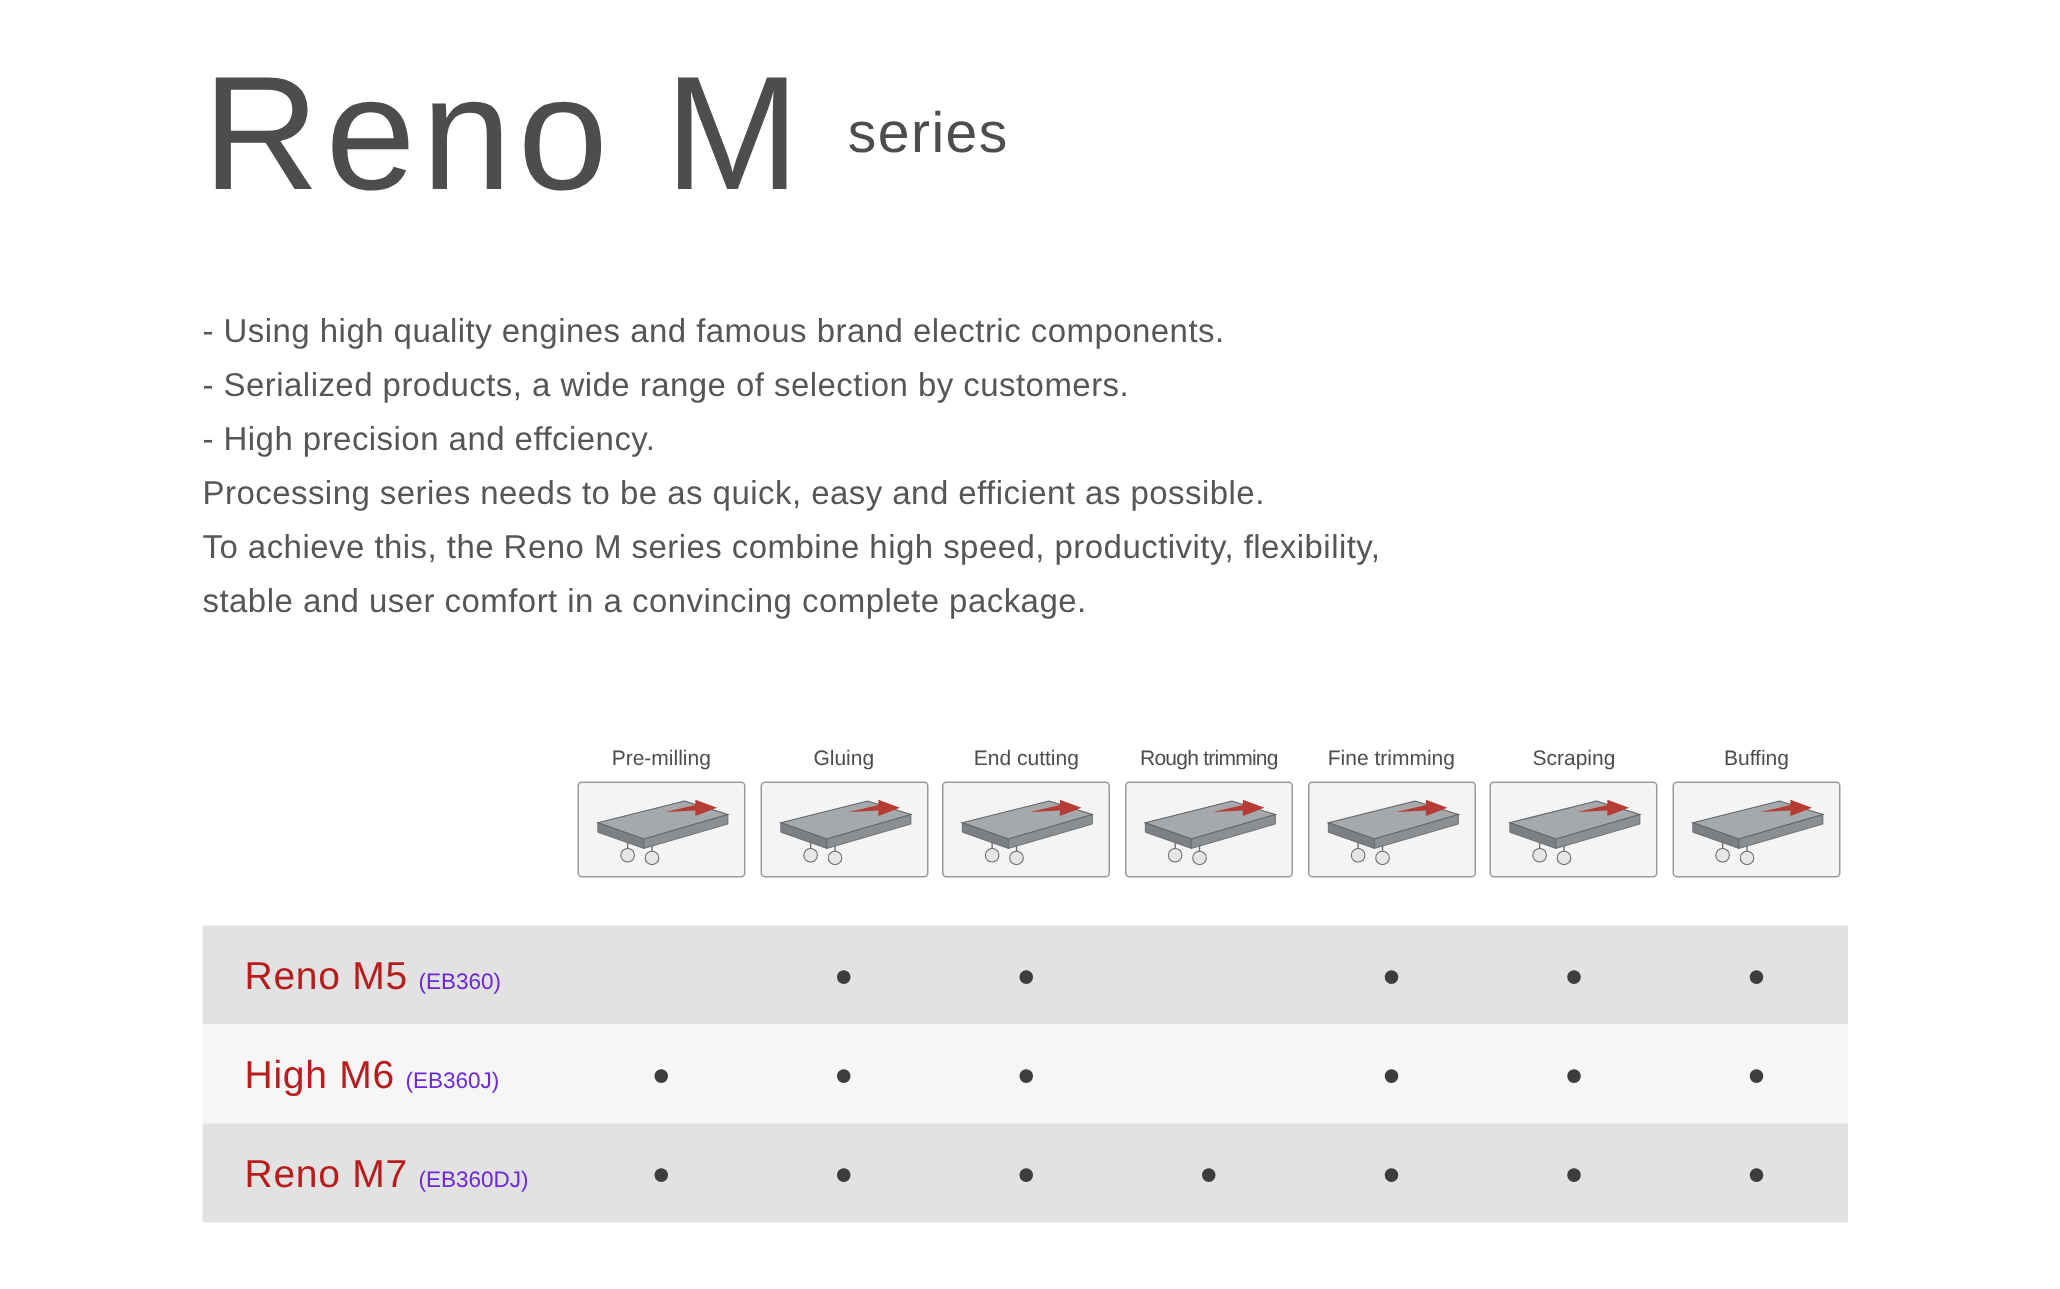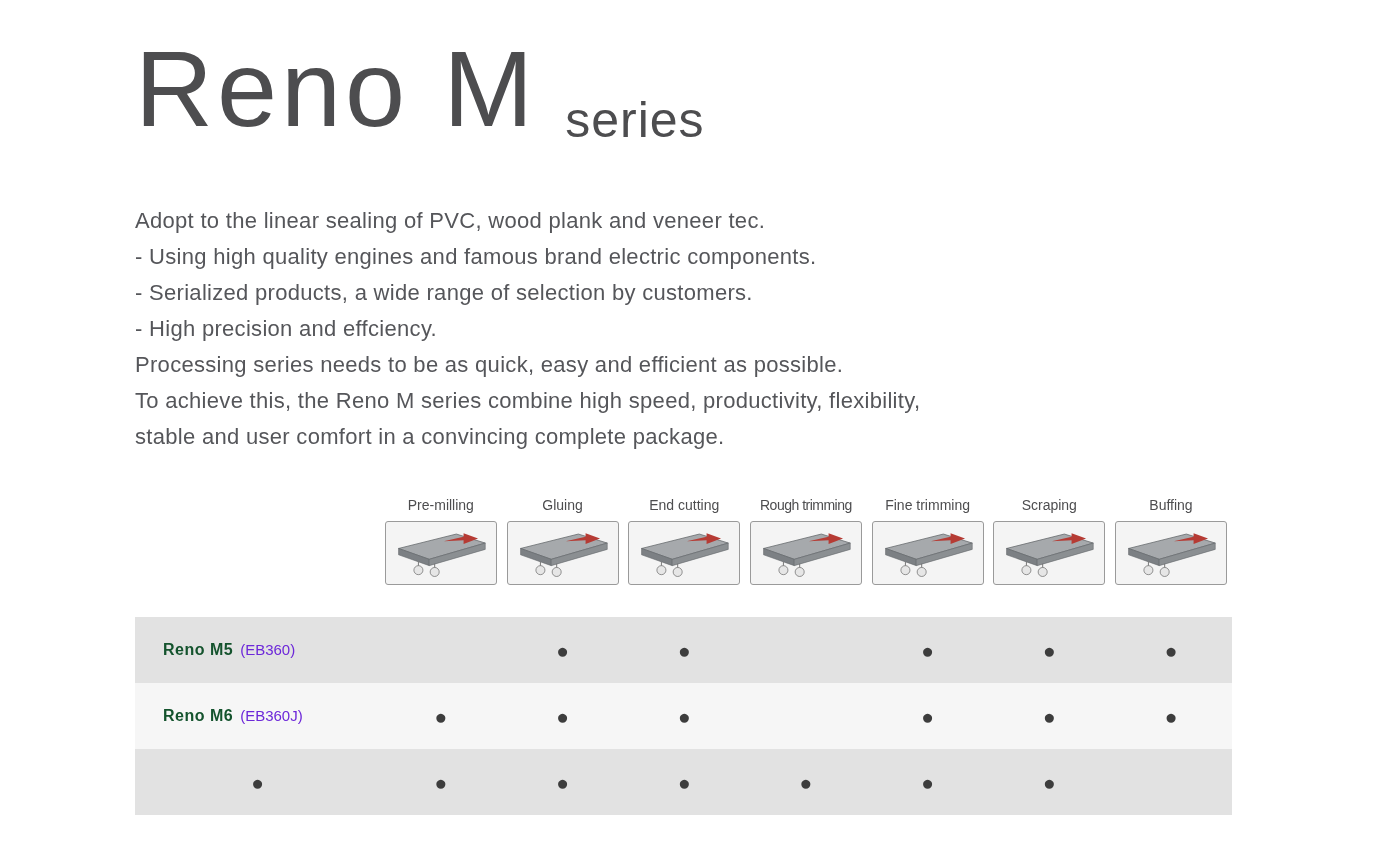--- a/index.html
+++ b/index.html
@@ -8,28 +8,28 @@
     position:relative;
     width:1373px; height:859px;
     background:#ffffff;
     font-family:"Liberation Sans", sans-serif;
     color:#58595b;
     overflow:hidden;
   }
   
   .title-block {
     position:absolute; left:135px; top:30px;
-    display:flex; align-items:flex-end;
+    display:flex; align-items:center;
   }
   .title-main {
     font-size:108px; font-weight:300; color:#4d4d4f;
     letter-spacing:4px; line-height:1.1;
   }
   .title-sub {
-    font-size:50px; font-weight:300; color:#4d4d4f;
+    font-size:38px; font-weight:300; color:#4d4d4f;
     margin-left:28px; letter-spacing:1px;
   }
   
   .description {
     position:absolute; left:135px; top:203px;
     font-size:22px; font-weight:300; line-height:36px; color:#55565a;
     letter-spacing:0.3px;
   }
   
   .bottom-block { position:absolute; left:135px; top:497px; width:1097px; }
@@ -49,21 +49,21 @@
     border:1px solid #9a9a9a; border-radius:3px;
     background:#f4f4f4;
     display:flex; align-items:center; justify-content:center;
   }
   .icon-box svg { width:104px; height:56px; }
   .table { margin-top:32px; }
   .t-row { height:66px; }
   .t-row.dark { background:#e2e2e2; }
   .t-row.light { background:#f6f6f6; }
   .model-cell { padding-left:28px; display:flex; align-items:baseline; }
-  .model-name { font-size:16px; font-weight:700; color:#14532d; letter-spacing:0.5px; }
+  .model-name { font-size:26px; font-weight:400; color:#b91c1c; letter-spacing:0.5px; }
   .model-code { font-size:15px; color:#6d28d9; margin-left:7px; }
   .dot-cell {
     text-align:center; font-size:21px; color:#3d3d3d; line-height:1;
   }
   .hidden-defs { position:absolute; width:0; height:0; overflow:hidden; }
 </style>
 </head>
 <body>
 
 <svg class="hidden-defs" aria-hidden="true">
@@ -87,21 +87,20 @@
 </svg>
 
 <div class="sheet">
 
   <div class="title-block">
     <span class="title-main">Reno M</span>
     <span class="title-sub">series</span>
   </div>
 
   <div class="description">
-    <div>Adopt to the linear sealing of PVC, wood plank and veneer tec.</div>
     <div>- Using high quality engines and famous brand electric components.</div>
     <div>- Serialized products, a wide range of selection by customers.</div>
     <div>- High precision and effciency.</div>
     <div>Processing series needs to be as quick, easy and efficient as possible.</div>
     <div>To achieve this, the Reno M series combine high speed, productivity, flexibility,</div>
     <div>stable and user comfort in a convincing complete package.</div>
   </div>
 
   <div class="bottom-block">
 
@@ -180,33 +179,37 @@
         <div class="dot-cell">●</div>
         <div class="dot-cell">●</div>
         <div class="dot-cell"></div>
         <div class="dot-cell">●</div>
         <div class="dot-cell">●</div>
         <div class="dot-cell">●</div>
       </div>
 
       <div class="grid-row t-row light">
         <div class="model-cell">
-          <span class="model-name">Reno M6</span>
+          <span class="model-name">High M6</span>
           <span class="model-code">(EB360J)</span>
         </div>
         <div class="dot-cell">●</div>
         <div class="dot-cell">●</div>
         <div class="dot-cell">●</div>
         <div class="dot-cell"></div>
         <div class="dot-cell">●</div>
         <div class="dot-cell">●</div>
         <div class="dot-cell">●</div>
       </div>
 
       <div class="grid-row t-row dark">
+        <div class="model-cell">
+          <span class="model-name">Reno M7</span>
+          <span class="model-code">(EB360DJ)</span>
+        </div>
         <div class="dot-cell">●</div>
         <div class="dot-cell">●</div>
         <div class="dot-cell">●</div>
         <div class="dot-cell">●</div>
         <div class="dot-cell">●</div>
         <div class="dot-cell">●</div>
         <div class="dot-cell">●</div>
       </div>
 
     </div>

